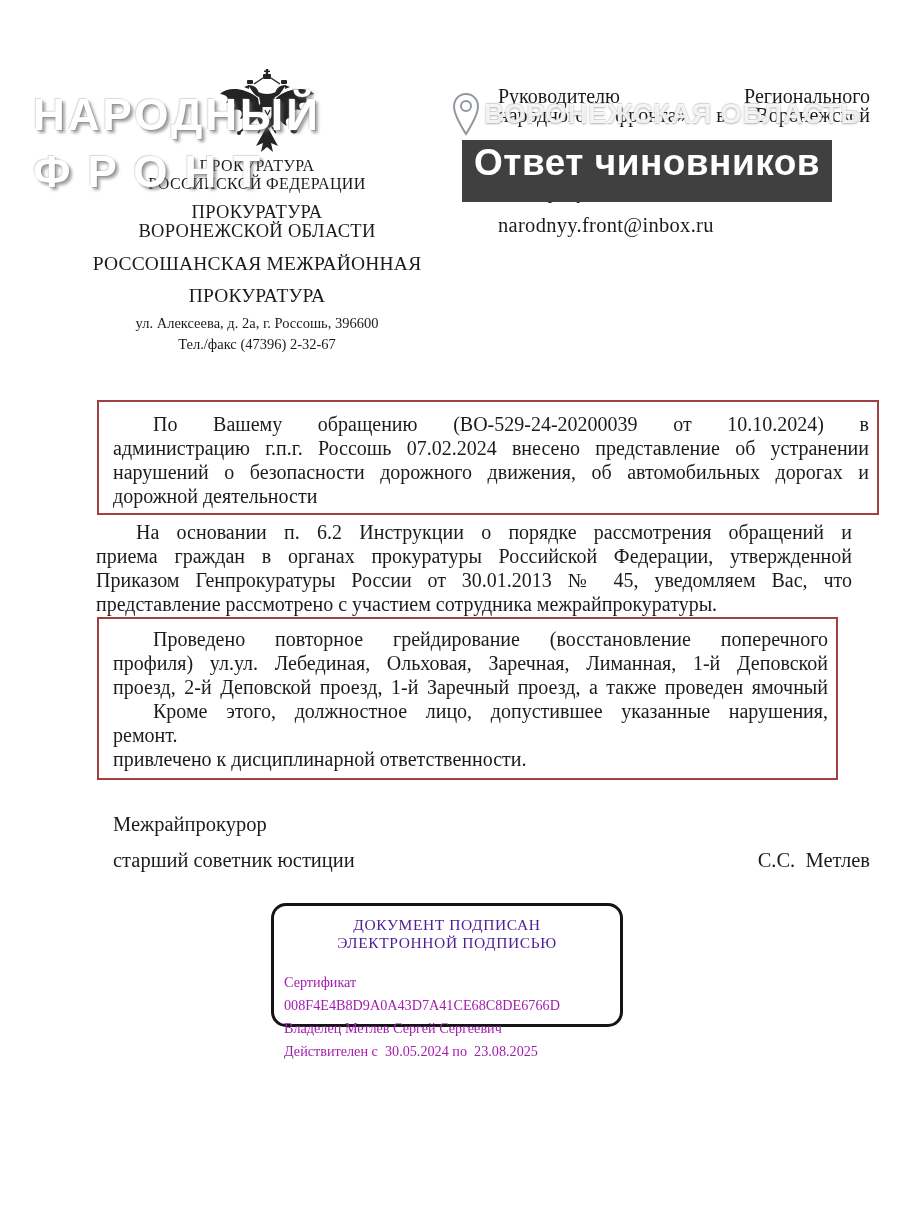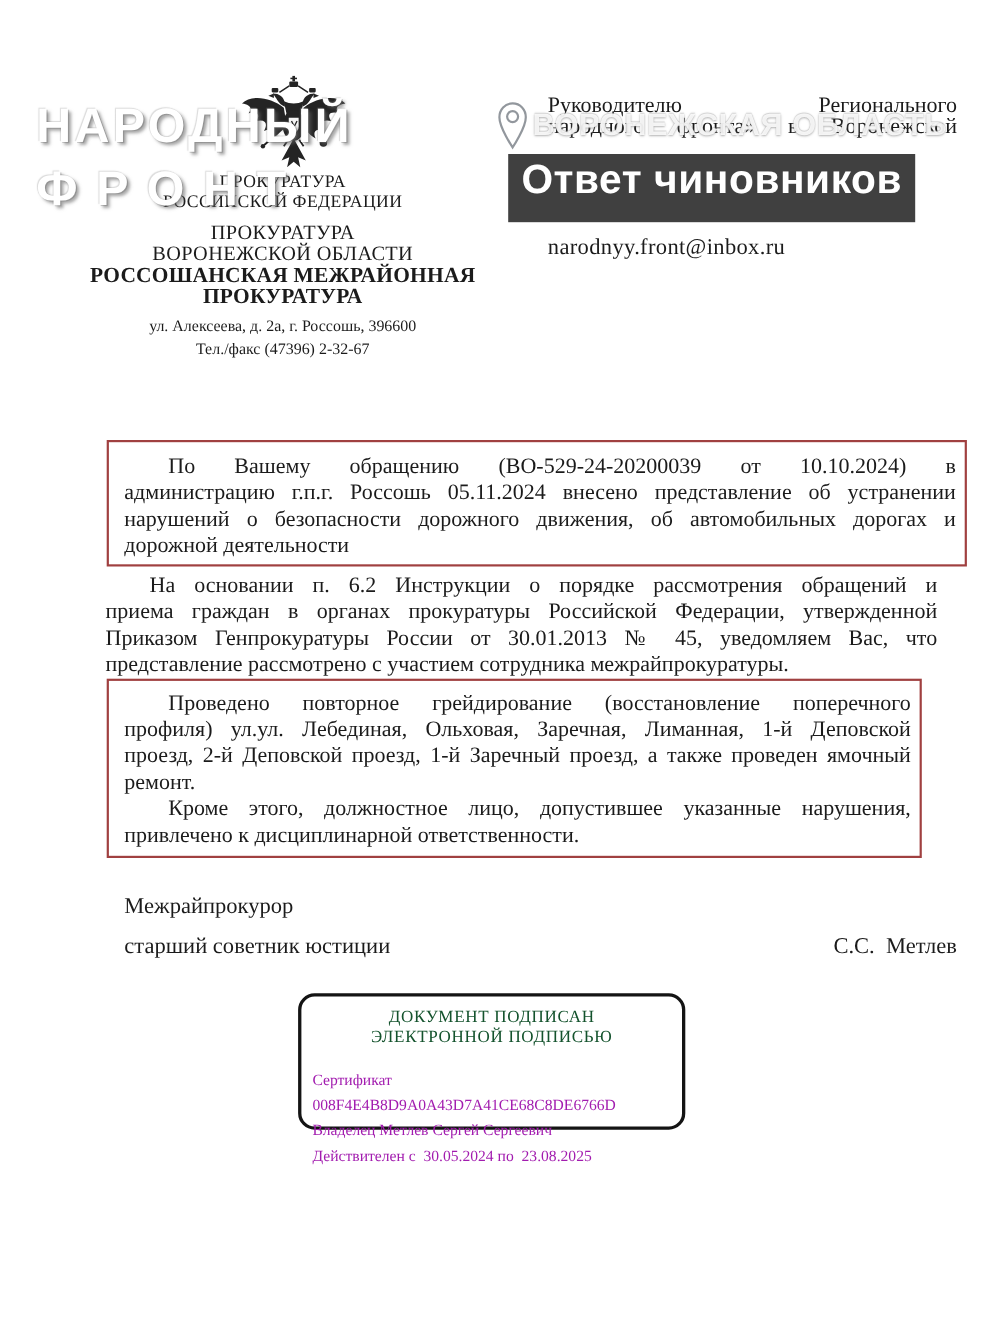--- a/index.html
+++ b/index.html
@@ -24,21 +24,21 @@
   .watermark .wm1 { letter-spacing:3px; }
   .watermark .wm2 { letter-spacing:17px; }
 
   
   .emblem { left:214px; top:68px; z-index:2; }
 
   
   .letterhead { left:67px; top:157px; width:380px; text-align:center; z-index:1; }
   .lh-small  { font-size:16px;  line-height:18px; letter-spacing:.4px; }
   .lh-mid    { font-size:18.5px; line-height:19px; letter-spacing:.3px; }
-  .lh-bold   { font-size:19.5px; line-height:19px; font-weight:bold; letter-spacing:.2px; }
+  .lh-bold   { font-size:19.5px; line-height:19px; font-weight:normal; letter-spacing:.2px;margin-top:13px; }
   .lh-gap1   { height:10px; }
   .lh-gap2   { height:8px; }
   .lh-addr   { font-size:14.5px; line-height:21px; }
 
   
   .addressee { left:498px; top:87px; width:372px; z-index:1; font-size:20px; }
   .a-line { height:19px; line-height:19px; text-align:justify; text-align-last:justify; }
   .a-name { left:498px; top:180px; z-index:1; font-size:20px; }
   .a-email { left:498px; top:214px; font-size:20.5px; letter-spacing:.3px; }
 
@@ -82,21 +82,21 @@
   .sig-row   { left:113px; top:849px; width:757px; font-size:20.5px;
                display:flex; justify-content:space-between; }
   .sig-name  { white-space:pre; }
 
   
   .stamp {
     left:271px; top:903px; width:352px; height:124px;
     border:3px solid #141414; border-radius:15px;
     background:#ffffff;
   }
-  .stamp-title { margin-top:10px; text-align:center; font-size:15.5px; line-height:18px; letter-spacing:.6px; color:#14532d; }
+  .stamp-title { margin-top:10px; text-align:center; font-size:15.5px; line-height:18px; letter-spacing:.6px; color:#4c1d95; }
   .stamp-rows  { margin:19px 6px 0 10px; font-size:14.2px; line-height:23px; color:#a21caf; }
   .stamp-row   { white-space:pre-wrap; }
   .stamp-owner-name { font-weight:normal; }
 </style>
 </head>
 <body>
 
 <div class="abs emblem">
   <svg width="106" height="96" viewBox="0 0 106 96">
     <g fill="#242424">
@@ -156,38 +156,38 @@
     <path d="M15 2 C8 2 3 7.5 3 14.5 C3 24 15 42 15 42 C15 42 27 24 27 14.5 C27 7.5 22 2 15 2 z" fill="#ffffff" stroke="#8d9298" stroke-width="2" opacity="0.95"></path>
     <circle cx="15" cy="14" r="5" fill="#ffffff" stroke="#8d9298" stroke-width="2" opacity="0.95"></circle>
   </svg>
 </div>
 <div class="abs region-label">ВОРОНЕЖСКАЯ ОБЛАСТЬ</div>
 
 <div class="abs banner">Ответ чиновников</div>
 
 <div class="abs redbox box1 bodytext">
   <div class="bline bline-first">По Вашему обращению (ВО-529-24-20200039 от 10.10.2024) в</div>
-  <div class="bline">администрацию г.п.г. Россошь 05.11.2024 внесено представление об устранении</div>
+  <div class="bline">администрацию г.п.г. Россошь 07.02.2024 внесено представление об устранении</div>
   <div class="bline">нарушений о безопасности дорожного движения, об автомобильных дорогах и</div>
   <div class="bline bline-last">дорожной деятельности</div>
 </div>
 
 <div class="abs para2 bodytext">
   <div class="bline bline-first">На основании п. 6.2 Инструкции о порядке рассмотрения обращений и</div>
   <div class="bline">приема граждан в органах прокуратуры Российской Федерации, утвержденной</div>
   <div class="bline">Приказом Генпрокуратуры России от 30.01.2013 № 45, уведомляем Вас, что</div>
   <div class="bline bline-last">представление рассмотрено с участием сотрудника межрайпрокуратуры.</div>
 </div>
 
 <div class="abs redbox box2 bodytext">
   <div class="bline bline-first">Проведено повторное грейдирование (восстановление поперечного</div>
   <div class="bline">профиля) ул.ул. Лебединая, Ольховая, Заречная, Лиманная, 1-й Деповской</div>
   <div class="bline">проезд, 2-й Деповской проезд, 1-й Заречный проезд, а также проведен ямочный</div>
+  <div class="bline bline-first">Кроме этого, должностное лицо, допустившее указанные нарушения,</div>
   <div class="bline bline-last">ремонт.</div>
-  <div class="bline bline-first">Кроме этого, должностное лицо, допустившее указанные нарушения,</div>
   <div class="bline bline-last">привлечено к дисциплинарной ответственности.</div>
 </div>
 
 <div class="abs sig-title">Межрайпрокурор</div>
 <div class="abs sig-row">
   <span>старший советник юстиции</span>
   <span class="sig-name">С.С.  Метлев</span>
 </div>
 
 <div class="abs stamp">

